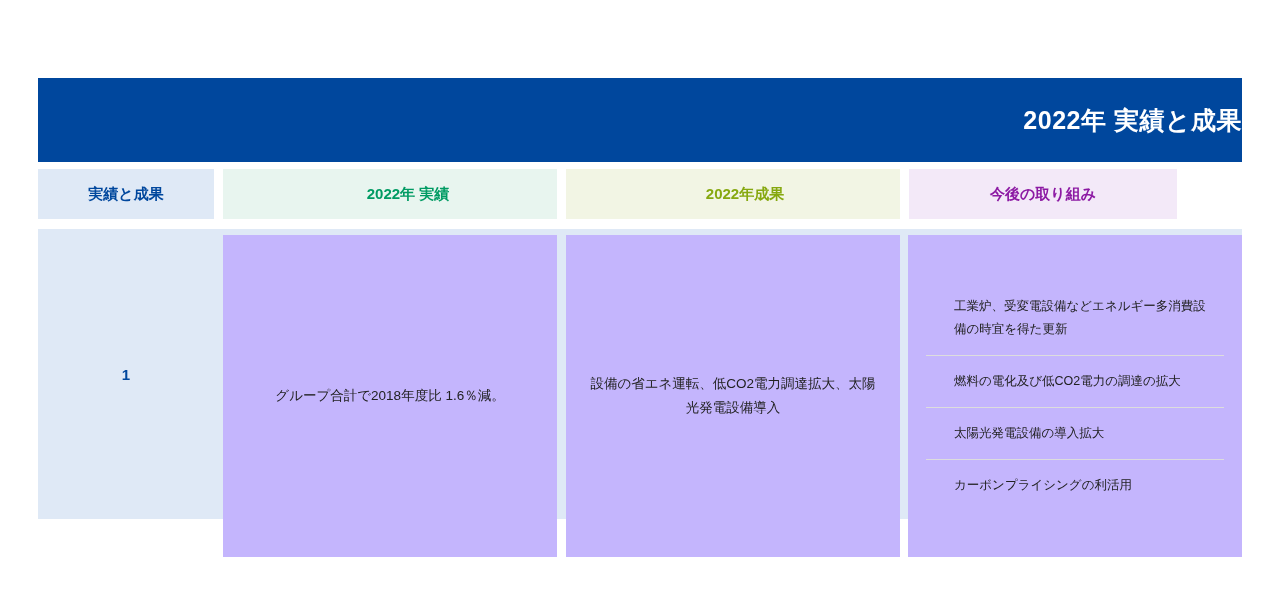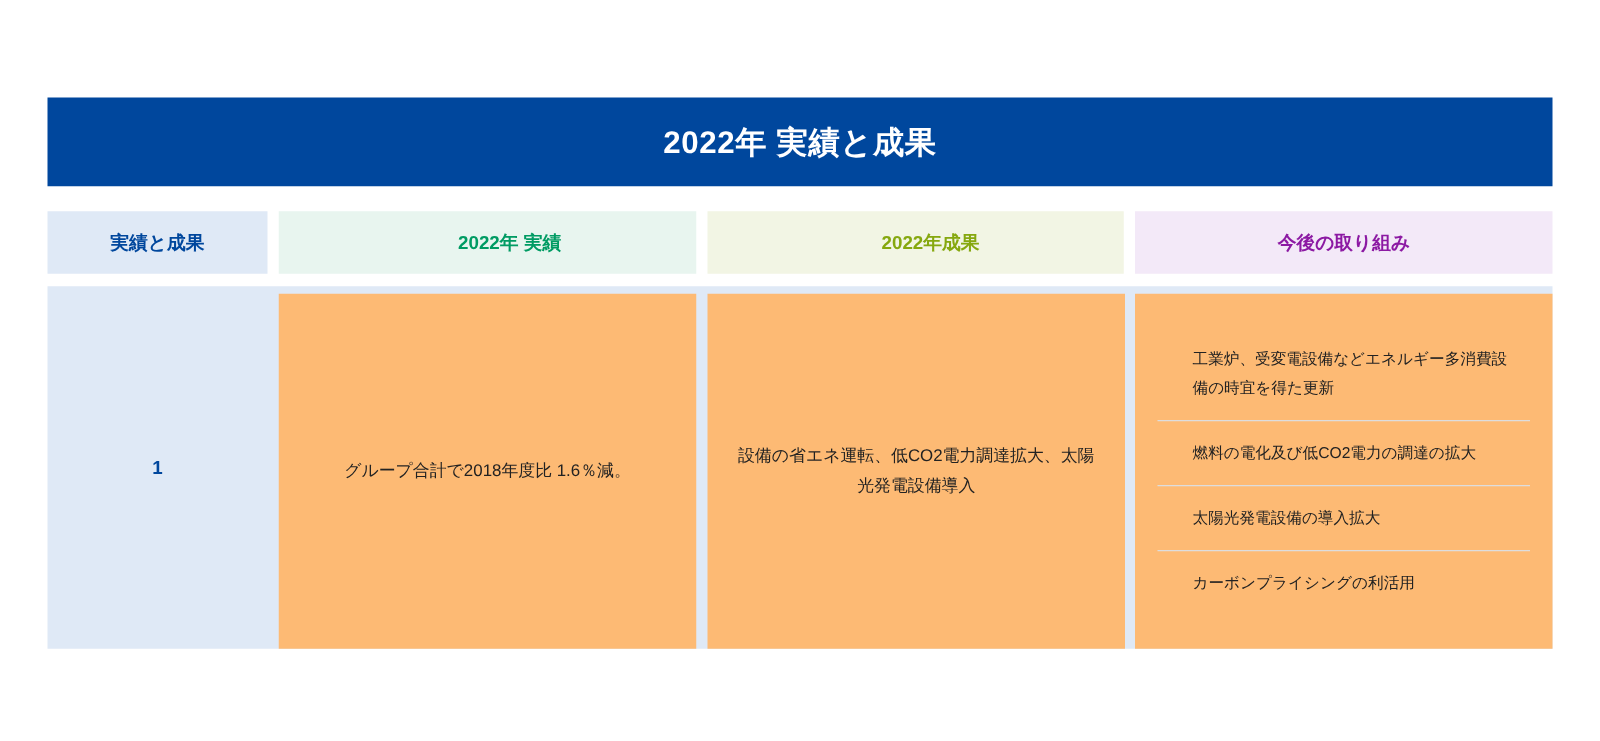--- a/index.html
+++ b/index.html
@@ -21,25 +21,25 @@
     height: 593px;
     background: #ffffff;
   }
 
   
   .title-bar {
     position: absolute;
     left: 38px;
     top: 78px;
     width: 1204px;
-    height: 71px;
+    height: 84px;
     background: #00479d;
     display: flex;
     align-items: center;
-    justify-content: center;
+    justify-content: flex-end;
   }
   .title-bar .title-text {
     color: #ffffff;
     font-size: 25px;
     font-weight: bold;
     letter-spacing: 0.5px;
   }
 
   
   .header-row {
@@ -71,21 +71,21 @@
     color: #009b63;
     padding-left: 36px;
   }
   .hdr-seika {
     width: 334px;
     background: #f2f5e4;
     color: #86a80f;
     padding-left: 24px;
   }
   .hdr-torikumi {
-    width: 334px;
+    width: 268px;
     background: #f3e9f8;
     color: #8c19a3;
   }
 
   
   .body-row {
     position: absolute;
     left: 38px;
     top: 229px;
     width: 1204px;
@@ -103,22 +103,22 @@
     align-items: center;
     justify-content: center;
     color: #00479d;
     font-size: 15px;
     font-weight: bold;
   }
 
   .cell-white {
     position: absolute;
     top: 6px;
-    height: 284px;
-    background: #fdba74;
+    height: 322px;
+    background: #c4b5fd;
     box-sizing: border-box;
     display: flex;
     align-items: center;
     justify-content: center;
   }
   .cell-jisseki {
     left: 185px;
     width: 334px;
   }
   .cell-seika {

